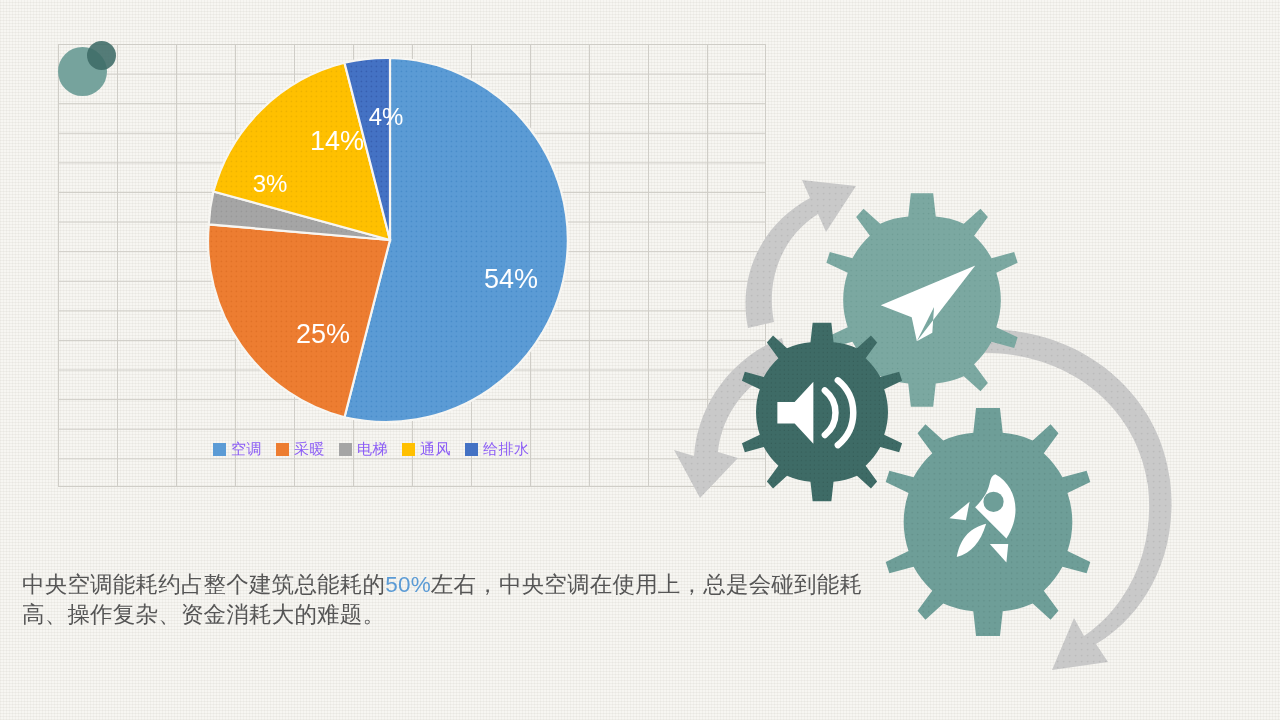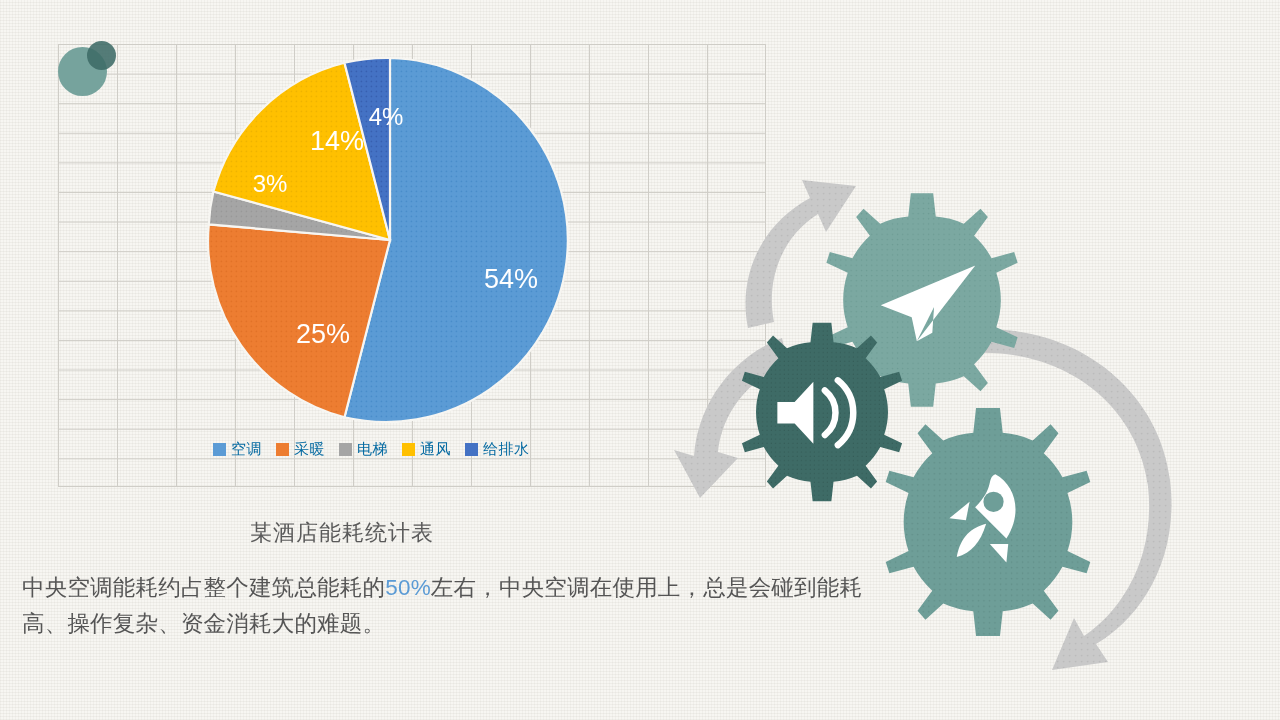--- a/index.html
+++ b/index.html
@@ -114,21 +114,21 @@
     align-items: center;
     gap: 5px;
   }
   .legend-swatch {
     width: 13px;
     height: 13px;
     display: inline-block;
   }
   .legend-text {
     font-size: 15px;
-    color: #0369a1;
+    color: #8b5cf6;
     font-family: "Liberation Sans", "DejaVu Sans", sans-serif;
     letter-spacing: 0.5px;
     white-space: nowrap;
   }
 
   
   .caption {
     position: absolute;
     left: 250px;
     top: 518px;
@@ -138,21 +138,21 @@
     white-space: nowrap;
   }
 
   
   .body-text {
     position: absolute;
     left: 22px;
     top: 570px;
     width: 860px;
     font-size: 22.5px;
-    line-height: 36px;
+    line-height: 30px;
     color: #555555;
     letter-spacing: 0.2px;
   }
   .body-text .hl { color: #5b9bd5; }
   .body-text .indent { display: block; text-indent: 48px; }
 
   
   .gears {
     position: absolute;
     left: 660px;
@@ -235,21 +235,20 @@
     <div class="legend-item">
       <span class="legend-swatch" style="background:#ffc000"></span>
       <span class="legend-text">通风</span>
     </div>
     <div class="legend-item">
       <span class="legend-swatch" style="background:#4472c4"></span>
       <span class="legend-text">给排水</span>
     </div>
   </div>
 
-  <div class="caption">某酒店能耗统计表</div>
 
   <div class="body-text">
     <span>中央空调能耗约占整个建筑总能耗的</span><span class="hl">50%</span><span>左右，中央空调在使用上，总是会碰到能耗高、操作复杂、资金消耗大的难题。</span>
   </div>
 
   <div class="gears">
     <svg width="620" height="530" viewBox="0 0 620 530">
       <defs>
         <pattern id="dots-teal-light" width="6" height="6" patternUnits="userSpaceOnUse">
           <rect width="6" height="6" fill="#7ba8a1"></rect>

